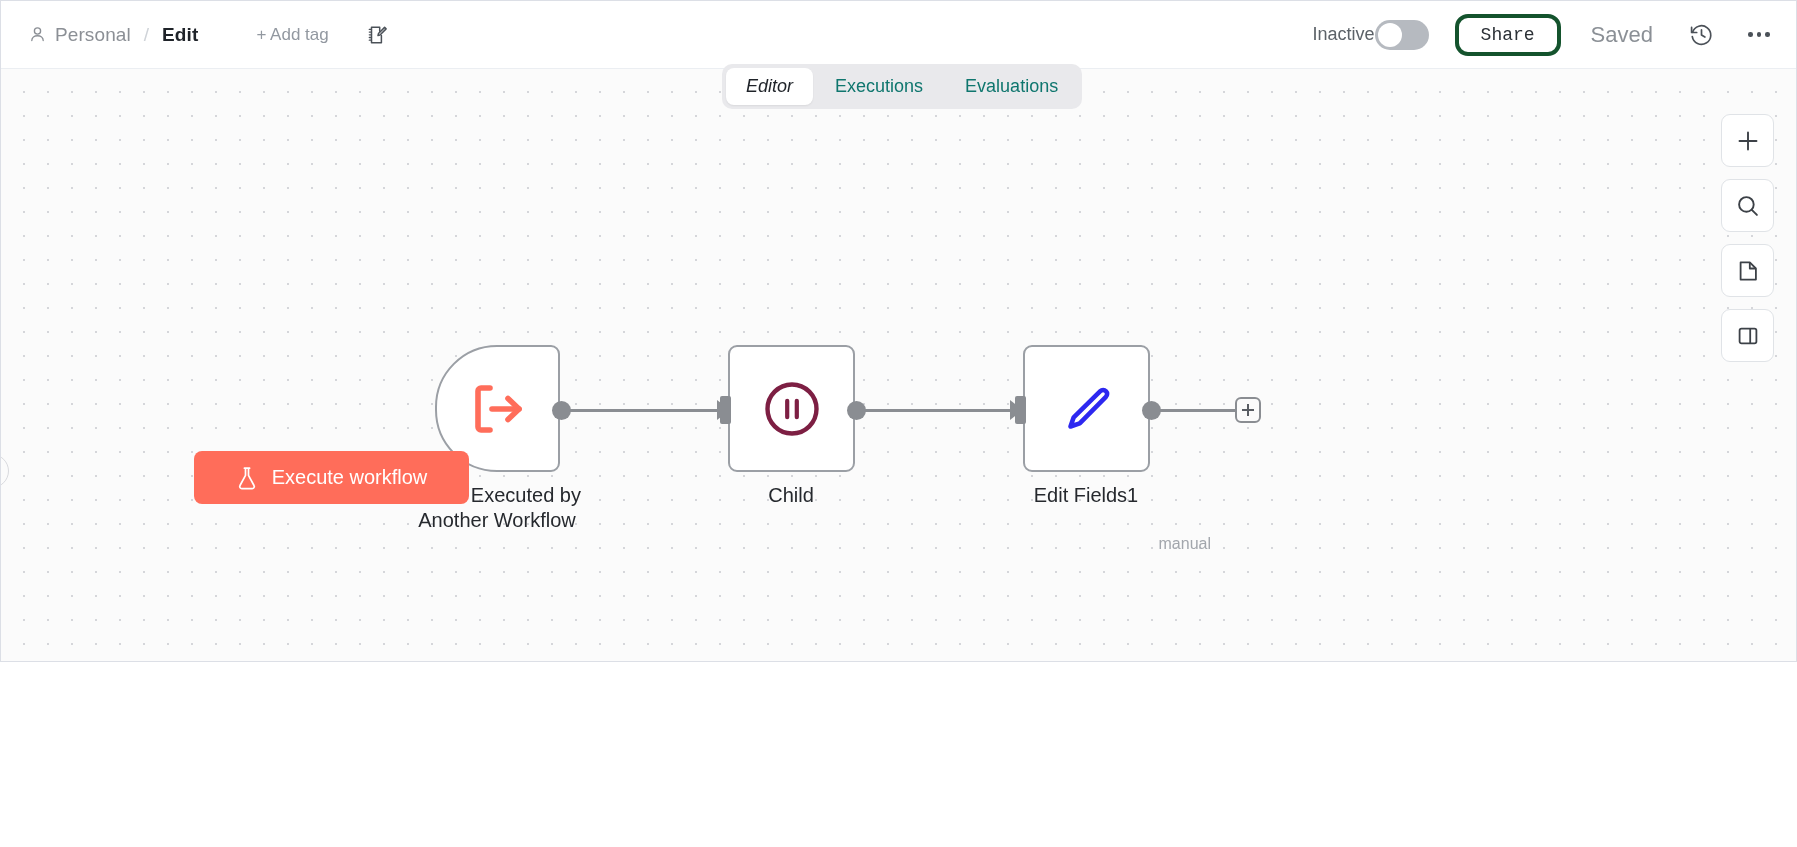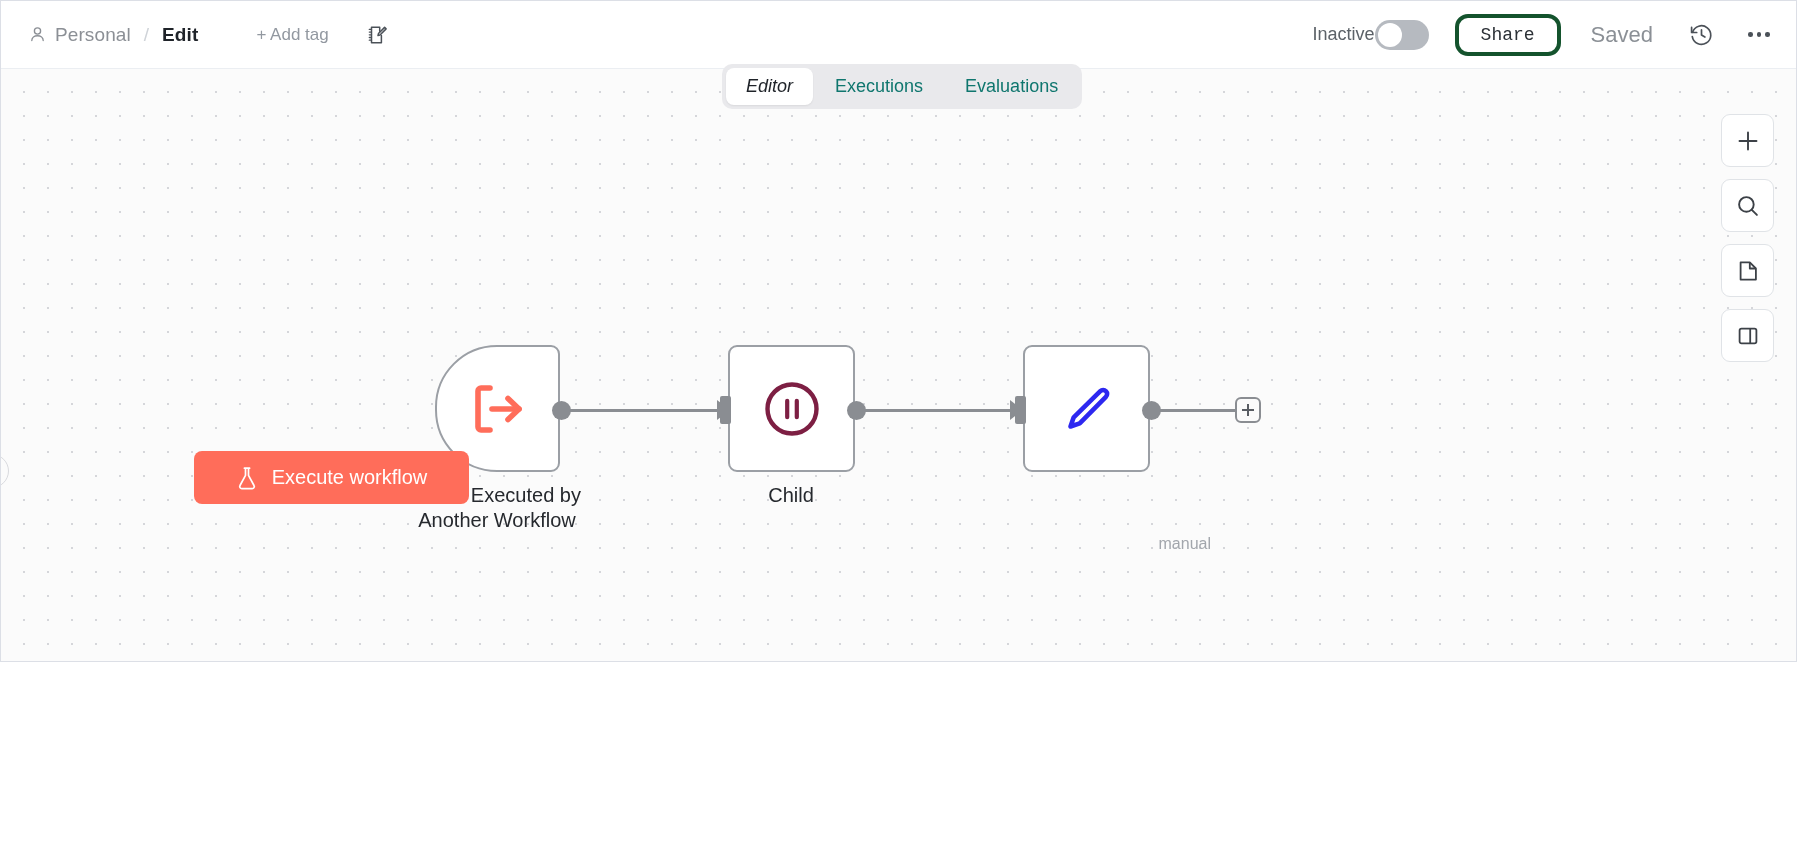--- a/index.html
+++ b/index.html
@@ -460,20 +460,21 @@
       </div>
       <div class="node-label" style="left:665px; top:414px; width:250px;">Child</div>
 
       <div class="node" style="left:1022px; top:276px; width:127px; height:127px;">
         <svg width="62" height="62" viewBox="0 0 62 62" fill="none">
           <path d="M14.5 48.5l3.2-9.2L44.3 13.2c1.6-1.6 4.1-1.6 5.6 0 1.6 1.6 1.6 4.1 0 5.6L23.7 45.3l-9.2 3.2z" stroke="#2d28f0" stroke-width="4.6" stroke-linejoin="round"></path>
         </svg>
         <div class="port-in" style="left:-10px; top:49px;"></div>
         <div class="port-out" style="left:117px; top:54px;"></div>
       </div>
+      <div class="node-label" style="left:960px; top:414px; width:250px;">Edit Fields1</div>
       <div class="node-sub" style="left:960px; top:446px; width:250px;">manual</div>
     </div>
 
     <button class="exec-btn pinned">
       <svg class="flask-icon" viewBox="0 0 22 24" fill="none">
         <path d="M8.4 2.2h5.2M9.5 2.2v7.1L4 19.5c-.8 1.4.2 3.1 1.8 3.1h10.4c1.6 0 2.6-1.7 1.8-3.1L12.5 9.3V2.2" stroke="#ffffff" stroke-width="1.7" stroke-linecap="round" stroke-linejoin="round"></path>
       </svg>
       <span>Execute workflow</span>
     </button>
 

